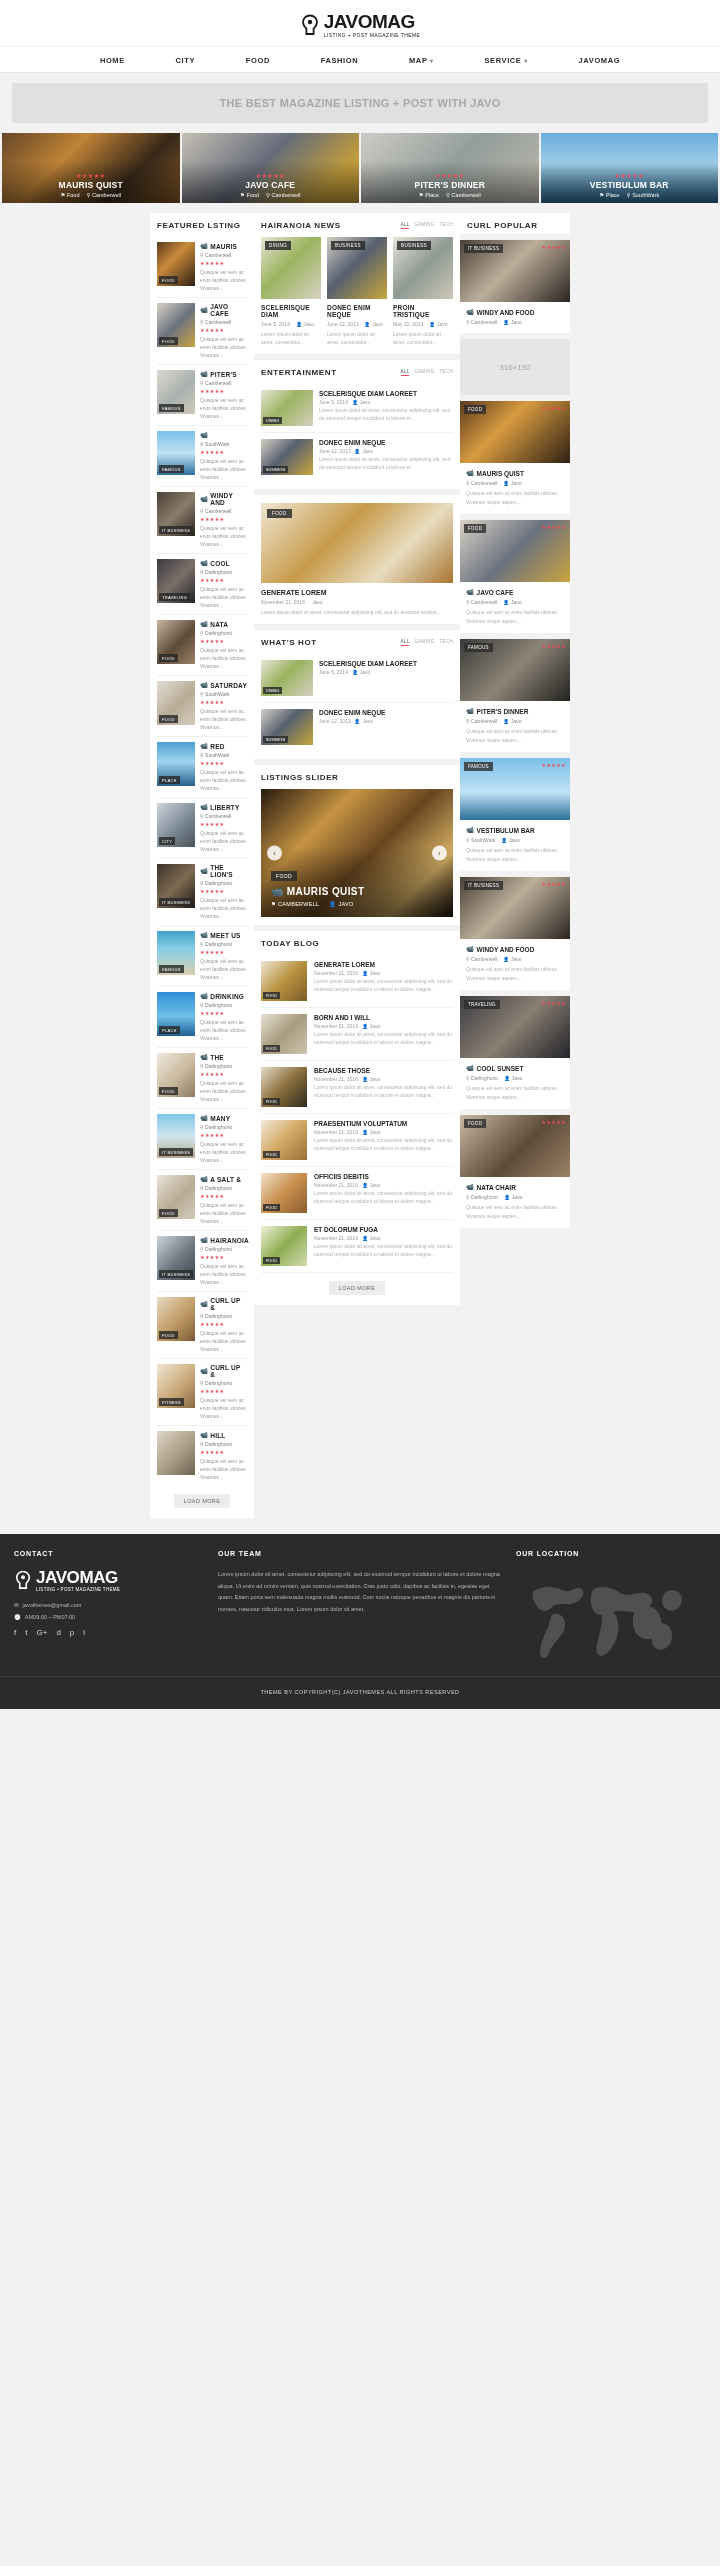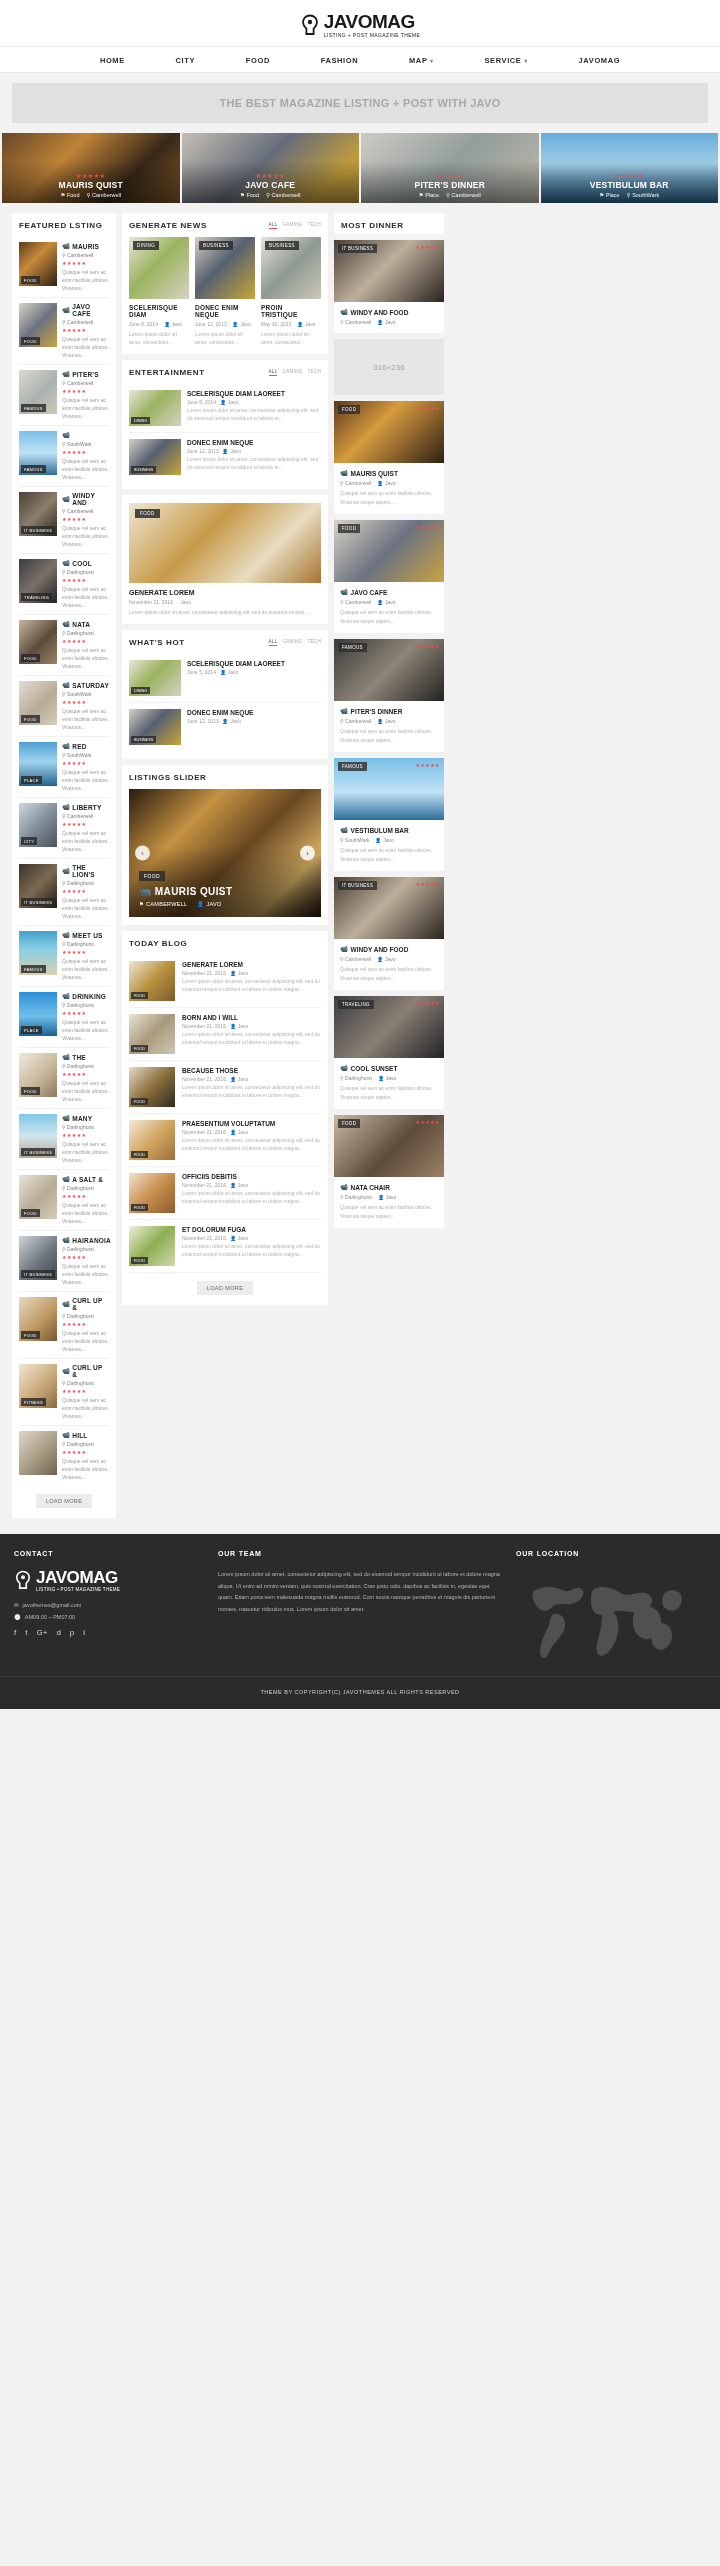--- a/index.html
+++ b/index.html
@@ -69,21 +69,21 @@
     font-size: 8.5px; font-weight: bold; letter-spacing: 0.2px; margin-top: 1px;
   }
   .hero-tags {
     font-size: 5.5px; margin-top: 2px; display: flex;
     justify-content: center; gap: 7px; opacity: .95;
   }
   .hero-tags i { font-style: normal; }
 
   
   .main {
-    display: flex; gap: 6px; padding: 10px 12px 0; align-items: flex-start;
+    display: flex; gap: 0; padding: 10px 12px 0; align-items: flex-start; justify-content: center;
   }
   .col-left { width: 104px; }
   .col-mid { width: 206px; }
   .col-right { width: 110px; }
 
   .panel { background: #fff; padding: 8px 7px; margin-bottom: 6px; }
   .panel-title {
     font-size: 8px; font-weight: bold; letter-spacing: 0.6px;
     color: #2b2b2b; margin-bottom: 7px;
   }
@@ -565,21 +565,21 @@
   </div>
           </div>
         <button class="loadmore">LOAD MORE</button>
       </div>
     </div>
 
     <div class="col-mid">
 
       <div class="panel">
         <div class="panel-head">
-          <div class="panel-title" style="margin:0">GENERATE NEWS</div>
+          <div class="panel-title" style="margin:0">HAIRANOIA NEWS</div>
           <div class="tabs" id="fn-tabs">
               <span class="on">ALL</span>
               <span class="">GAMING</span>
               <span class="">TECH</span>
             </div>
         </div>
         <div class="news-row" id="fn-cards">
   <div class="news-card">
     <div class="news-thumb">
       <div class="ph" style="background:linear-gradient(135deg,#e9e4d6,#9ab35f 45%,#d8d2c2)"></div>
@@ -784,37 +784,37 @@
     </div>
   </div>
           </div>
         <button class="loadmore">LOAD MORE</button>
       </div>
 
     </div>
 
     <div class="col-right">
       <div class="panel" style="padding:8px 7px 4px">
-        <div class="panel-title" style="margin:0">MOST DINNER</div>
+        <div class="panel-title" style="margin:0">CURL POPULAR</div>
       </div>
       <div id="mp-first">
   <div class="pop-card">
     <div class="pop-img">
       <div class="ph" style="background:linear-gradient(135deg,#4a4036,#bcae9a 45%,#2b2520)"></div>
       <span class="pop-badge">IT BUSINESS</span>
       <span class="pop-stars">★★★★★</span>
     </div>
     <div class="pop-body">
       <div class="pop-name"><span>📹</span>WINDY AND FOOD</div>
       <div class="pop-meta">⚲ Camberwell<span class="au">👤 Javo</span></div>
 
     </div>
   </div>
         </div>
-      <div class="ad-box">316×236</div>
+      <div class="ad-box">316×192</div>
       <div id="mp-list">
   <div class="pop-card">
     <div class="pop-img">
       <div class="ph" style="background:linear-gradient(135deg,#5b3a1e,#d79b3f 40%,#2e2014)"></div>
       <span class="pop-badge">FOOD</span>
       <span class="pop-stars">★★★★★</span>
     </div>
     <div class="pop-body">
       <div class="pop-name"><span>📹</span>MAURIS QUIST</div>
       <div class="pop-meta">⚲ Camberwell<span class="au">👤 Javo</span></div>

